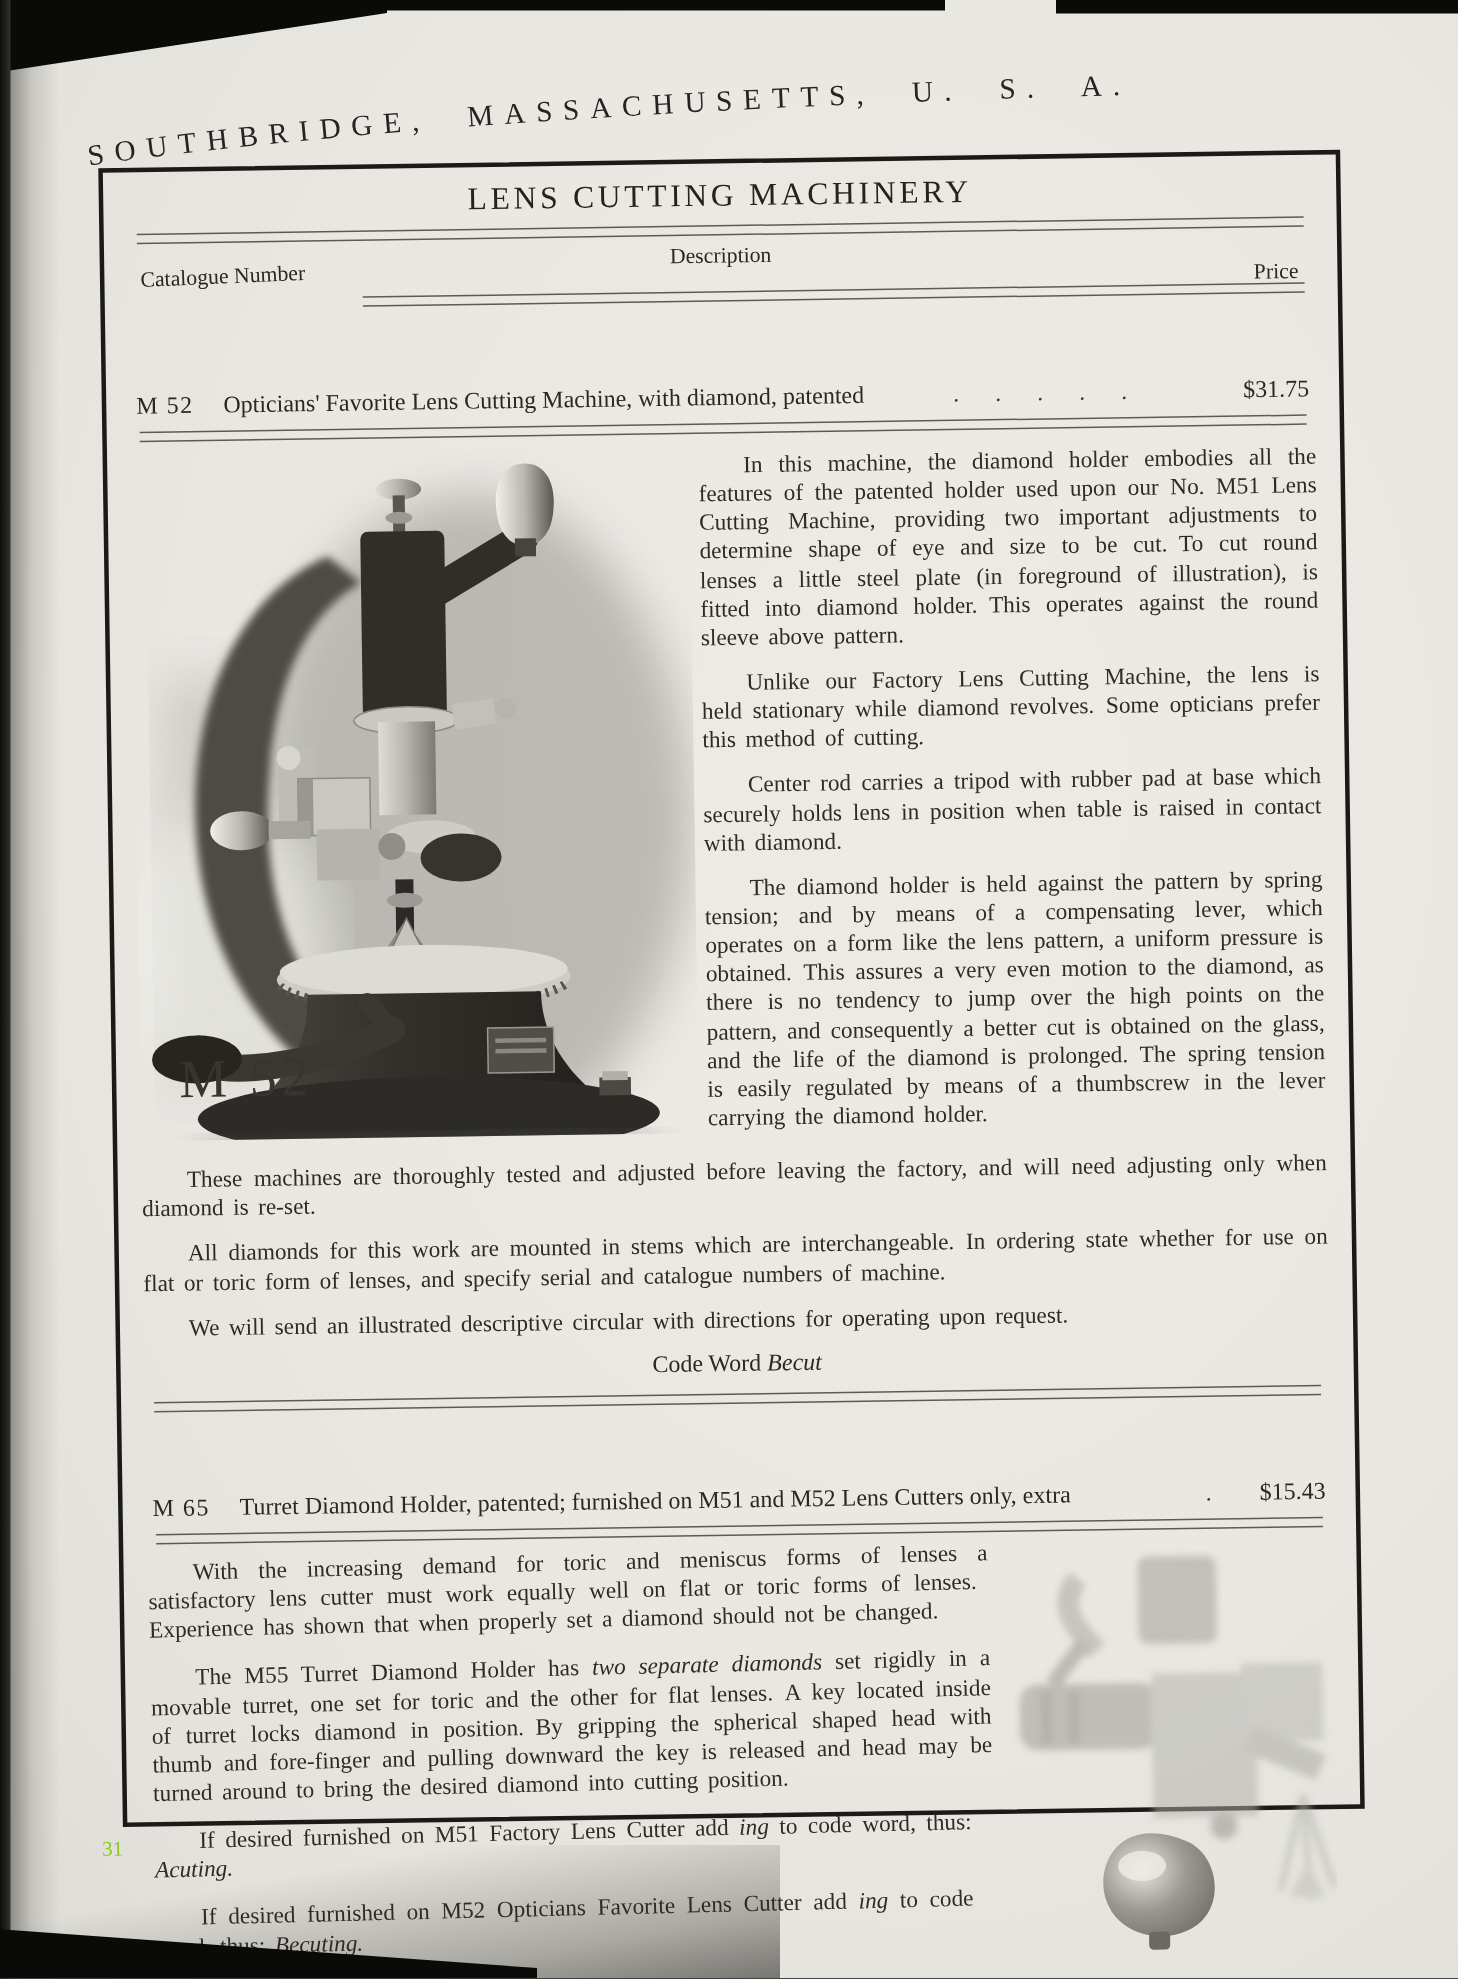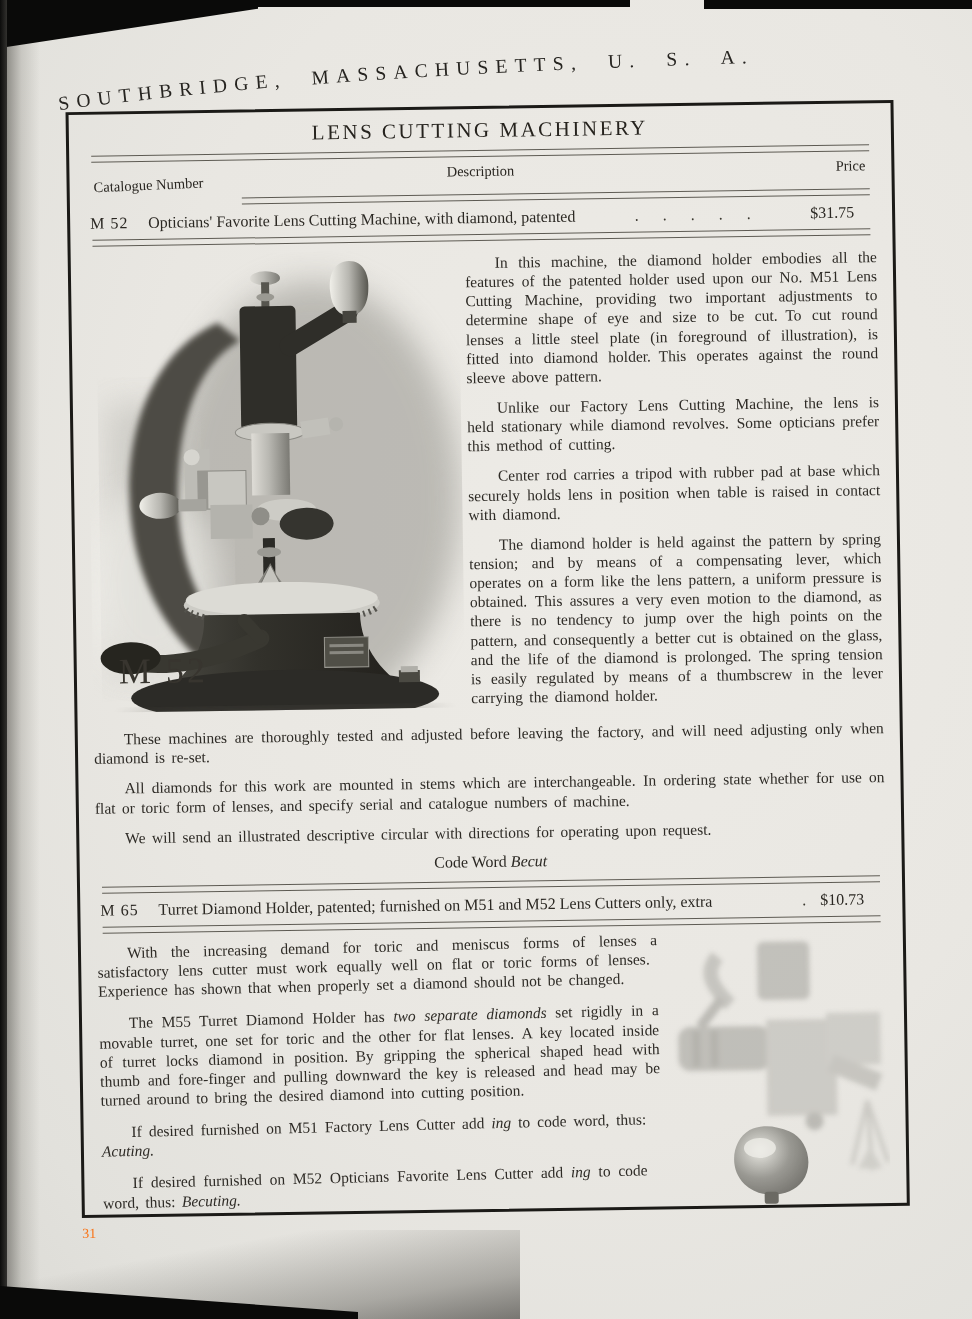--- a/index.html
+++ b/index.html
@@ -47,28 +47,28 @@
   }
   .page-title{
     text-align:center;font-size:21px;letter-spacing:2.5px;margin-top:9px;
     color:#26231e;font-weight:400;
   }
   .drule{height:5px;border-top:1.5px solid #45423a;border-bottom:1.5px solid #45423a;opacity:.85;}
   .ruleA{margin:7px 6px 0 6px;}
   .thead{position:relative;height:34px;margin-top:3px;font-size:14.5px;color:#2a2722;}
   .th-cat{position:absolute;left:8px;top:12px;transform:rotate(-1.6deg);}
   .th-desc{position:absolute;left:0;right:0;top:3px;text-align:center;}
-  .th-price{position:absolute;right:10px;top:3px;}
+  .th-price{position:absolute;right:10px;top:19px;}
   .ruleB{margin:0 6px 0 156px;}
   .itemrow{display:flex;align-items:baseline;font-size:16px;padding:8px 4px 7px 4px;color:#2b2823;}
   .itemrow .num{width:58px;flex:none;letter-spacing:1px;}
   .itemrow .desc{flex:none;}
   .itemrow .dots{flex:1;text-align:center;white-space:pre;color:#3a372f;}
   .itemrow .dots2{flex:1;text-align:right;padding-right:14px;white-space:pre;color:#3a372f;}
-  .itemrow .price{flex:none;width:62px;text-align:left;}
+  .itemrow .price{flex:none;width:62px;text-align:right;margin-top:48px;}
   .ruleC{margin:0 6px;}
 
   p{margin:0;}
   .para{
     font-size:15.5px;line-height:1.235;text-align:justify;text-indent:30px;
     word-spacing:2.5px;color:#2e2b26;
   }
   .twocol{display:flex;margin-top:8px;}
   .figwrap{position:relative;width:372px;height:458px;flex:none;}
   .fig-label{
@@ -82,21 +82,21 @@
   .codeword{text-align:center;font-size:16px;margin:4px 0 10px 0;color:#2b2823;}
   .codeword .cw{font-style:italic;margin-top:21px;}
 
   .bottom{display:flex;margin-top:10px;}
   .bleft{width:560px;flex:none;transform:rotate(-0.55deg);transform-origin:0 0;}
   .bleft .para{margin-bottom:13px;}
   .bleft .para.narrow{width:545px;}
   .bright{position:relative;width:218px;margin-left:auto;height:292px;}
   .ital{font-style:italic;}
 
-  .page-num{position:absolute;left:0px;top:1166px;font-size:14px;color:#f97316;margin-left:14px;}
+  .page-num{position:absolute;left:0px;top:1166px;font-size:14px;color:#84cc16;}
 
   
   .photo{position:absolute;inset:0;}
 </style>
 </head>
 <body>
 
 <div class="paper"></div>
 <div class="gutter-shade"></div>
 <div class="bottom-curl-shade"></div>
@@ -239,21 +239,21 @@
       <span> </span>
       <span class="cw">Becut</span>
     </div>
 
     <div class="drule ruleC"></div>
 
     <div class="itemrow">
       <span class="num">M 65</span>
       <span class="desc">Turret Diamond Holder, patented; furnished on M51 and M52 Lens Cutters only, extra</span>
       <span class="dots2">.</span>
-      <span class="price">$10.73</span>
+      <span class="price">$15.43</span>
     </div>
 
     <div class="drule ruleC"></div>
 
     <div class="bottom">
       <div class="bleft">
         <p class="para">With the increasing demand for toric and meniscus forms of lenses a satisfactory lens cutter must work equally well on flat or toric forms of lenses. Experience has shown that when properly set a diamond should not be changed.</p>
         <p class="para"><span>The M55 Turret Diamond Holder has </span><span class="ital">two separate diamonds</span><span> set rigidly in a movable turret, one set for toric and the other for flat lenses. A key located inside of turret locks diamond in position. By gripping the spherical shaped head with thumb and fore-finger and pulling downward the key is released and head may be turned around to bring the desired diamond into cutting position.</span></p>
         <p class="para narrow"><span>If desired furnished on M51 Factory Lens Cutter add </span><span class="ital">ing</span><span> to code word, thus: </span><span class="ital">Acuting.</span></p>
         <p class="para narrow"><span>If desired furnished on M52 Opticians Favorite Lens Cutter add </span><span class="ital">ing</span><span> to code word, thus: </span><span class="ital">Becuting.</span></p>

